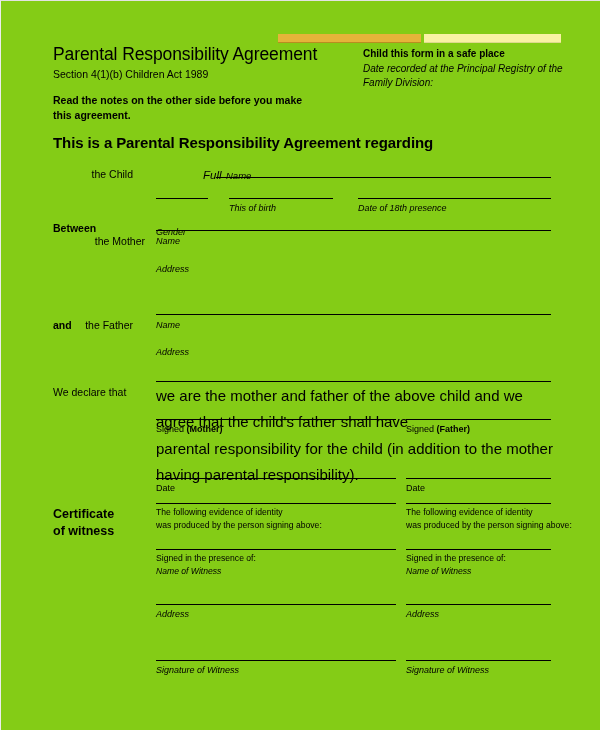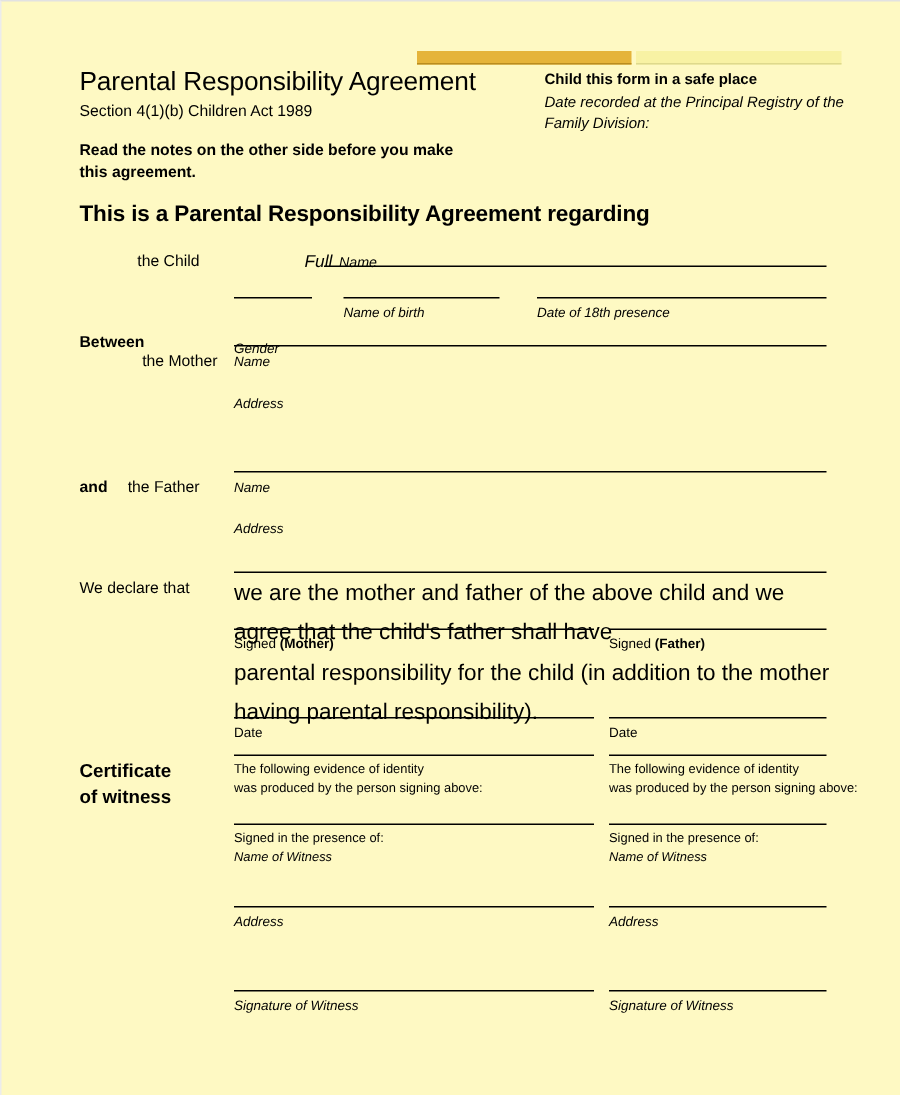--- a/index.html
+++ b/index.html
@@ -10,21 +10,21 @@
   }
   body {
     font-family: "Liberation Sans", sans-serif;
     color: #000000;
   }
 
   .page {
     position: relative;
     width: 600px;
     height: 730px;
-    background: #fef9c3;
+    background: #84cc16;
     border-top: 1px solid #e2e2e2;
     border-left: 1px solid #ececec;
     box-sizing: border-box;
     overflow: hidden;
   }
 
   
   .top-bar {
     position: absolute;
     top: 33px;
@@ -206,21 +206,21 @@
   <div class="fullname" style="left:155px; top:164px;">
     <span class="big">Full</span>
     <span class="small">Name</span>
   </div>
   <div class="rule" style="left:215px; top:176px; width:335px;"></div>
 
   <div class="rule" style="left:155px; top:197px; width:52px;"></div>
   <div class="fld" style="left:155px; top:201px;margin-top:24px;">Gender</div>
 
   <div class="rule" style="left:228px; top:197px; width:104px;"></div>
-  <div class="fld" style="left:228px; top:201px;">Name of birth</div>
+  <div class="fld" style="left:228px; top:201px;">This of birth</div>
 
   <div class="rule" style="left:357px; top:197px; width:193px;"></div>
   <div class="fld" style="left:357px; top:201px;">Date of 18th presence</div>
 
   <div class="sec-label bold" style="left:52px; top:220px;">Between</div>
   <div class="sec-label right" style="left:64px; top:233px; width:80px;">the Mother</div>
 
   <div class="rule" style="left:155px; top:229px; width:395px;"></div>
   <div class="fld" style="left:155px; top:234px;">Name</div>
 

